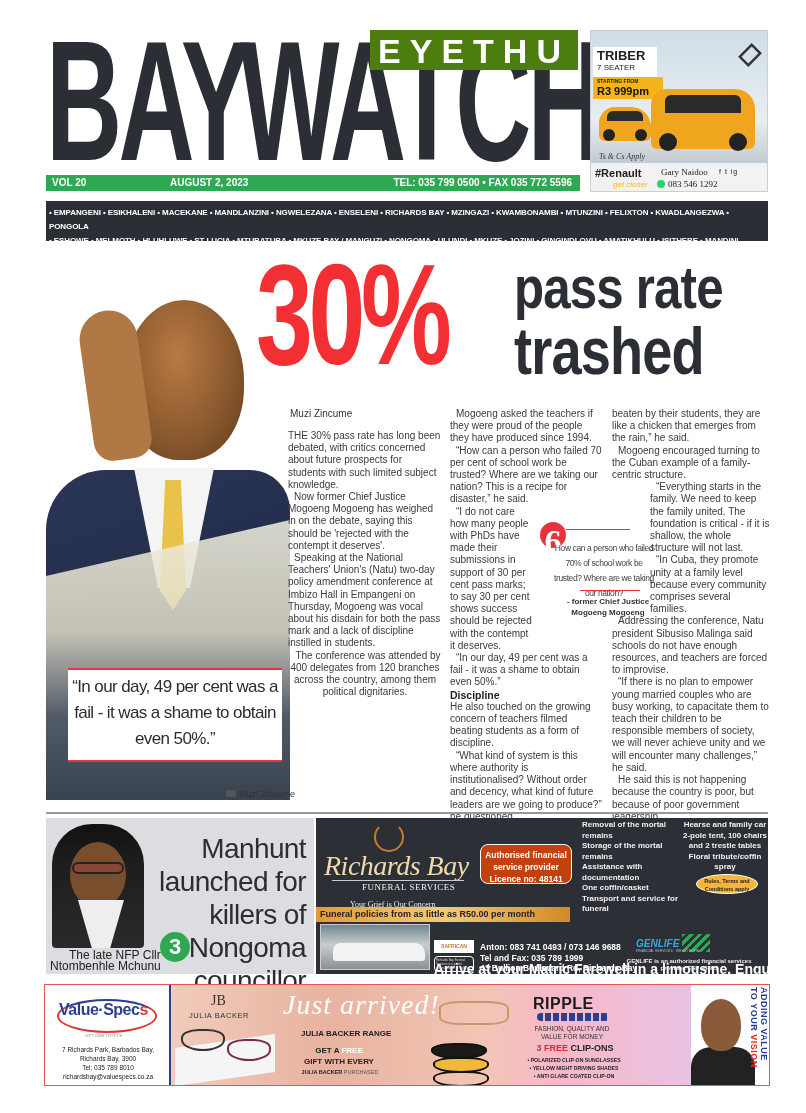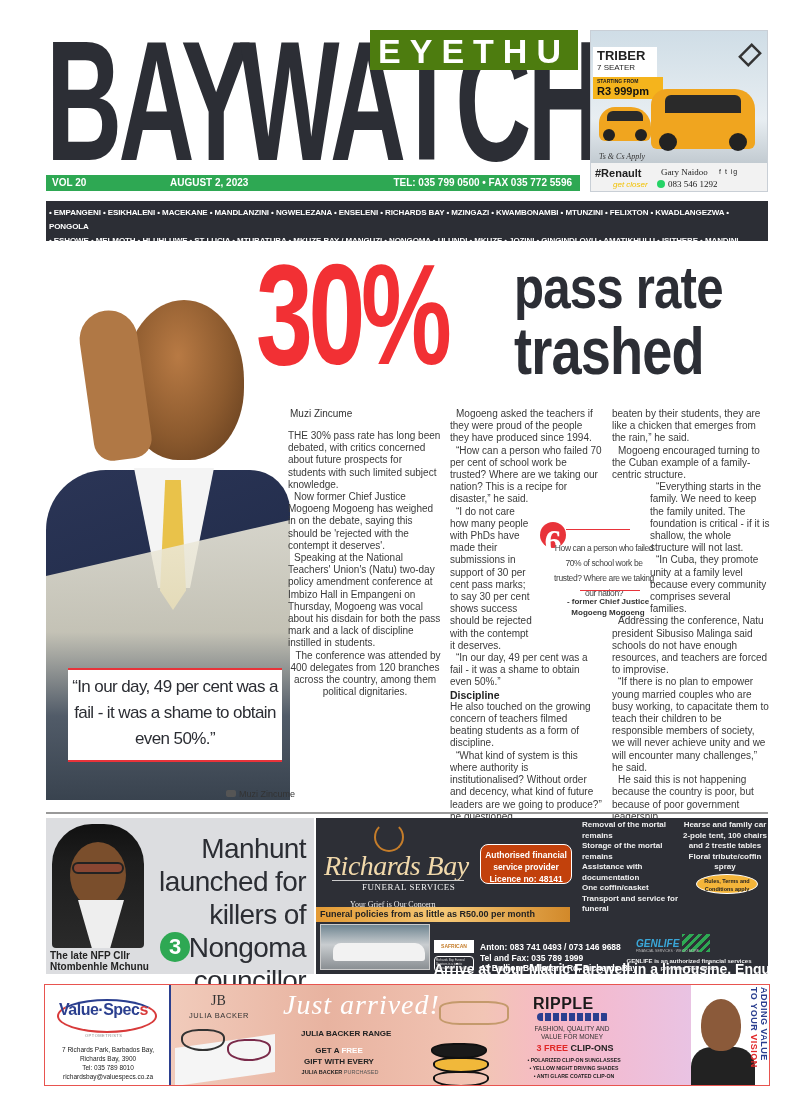--- a/index.html
+++ b/index.html
@@ -69,21 +69,21 @@
   .q-attr { left: 560px; top: 596px; width: 96px; font-size: 8px; font-weight: bold; color: #333; text-align: center; line-height: 11px; }
 
   .rule { left: 46px; top: 812px; width: 722px; height: 2px; background: #999; }
 
   
   .teaser { left: 46px; top: 818px; width: 268px; height: 156px; background: #dcdde0; }
   .teaser .avatar { position: absolute; left: 6px; top: 6px; width: 92px; height: 124px; background: linear-gradient(180deg,#111 0%,#1d1d1d 30%,#2a2a2a 100%); border-radius: 40px 40px 4px 4px; overflow: hidden; }
   .teaser .face { position: absolute; left: 18px; top: 18px; width: 56px; height: 66px; background: #7a4e2c; border-radius: 50%; }
   .teaser .glasses { position: absolute; left: 20px; top: 38px; width: 52px; height: 12px; border: 2px solid #222; border-radius: 6px; background: rgba(160,60,60,0.4); }
   .teaser .collar { position: absolute; left: 26px; top: 76px; width: 46px; height: 48px; background: #eee; clip-path: polygon(0 0,100% 0,70% 100%,30% 100%); }
-  .teaser .cap { font-size: 10px; font-weight: bold; color: #222; position: absolute; left: 4px; top: 132px; line-height: 11px; }
+  .teaser .cap { font-size: 12px; font-weight: normal; color: #222; position: absolute; left: 4px; top: 132px; line-height: 11px; text-align: right; }
   .teaser .title { position: absolute; right: 8px; top: 14px; font-family: "Liberation Sans Narrow","Liberation Sans", sans-serif; font-size: 28px; line-height: 33px; text-align: right; color: #2b2d33; letter-spacing: -0.6px; }
   .teaser .page { position: absolute; left: 114px; top: 114px; width: 30px; height: 30px; border-radius: 50%; background: #2ea853; color: #fff; font-weight: bold; font-size: 22px; line-height: 30px; text-align: center; }
 
   
   .funeral { left: 316px; top: 818px; width: 452px; height: 156px; background: #2d2f36; color: #fff; overflow: hidden; }
   .funeral .rb { position: absolute; left: 8px; top: 32px; font-family: "Liberation Serif", serif; font-style: italic; font-size: 28px; color: #f1d9ab; letter-spacing: -0.5px; }
   .funeral .laurel { position: absolute; left: 58px; top: 4px; width: 30px; height: 30px; border: 2px solid #c57d2a; border-radius: 50%; border-top-color: transparent; }
   .funeral .fs { position: absolute; left: 46px; top: 64px; font-family: "Liberation Serif", serif; font-size: 9px; color: #f1f1f1; letter-spacing: 0.5px; }
   .funeral .rb-rule { position: absolute; left: 16px; top: 62px; width: 132px; height: 1px; background: #ccc; }
   .funeral .tag { position: absolute; left: 34px; top: 82px; font-family: "Liberation Serif", serif; font-size: 8px; color: #eee; }

